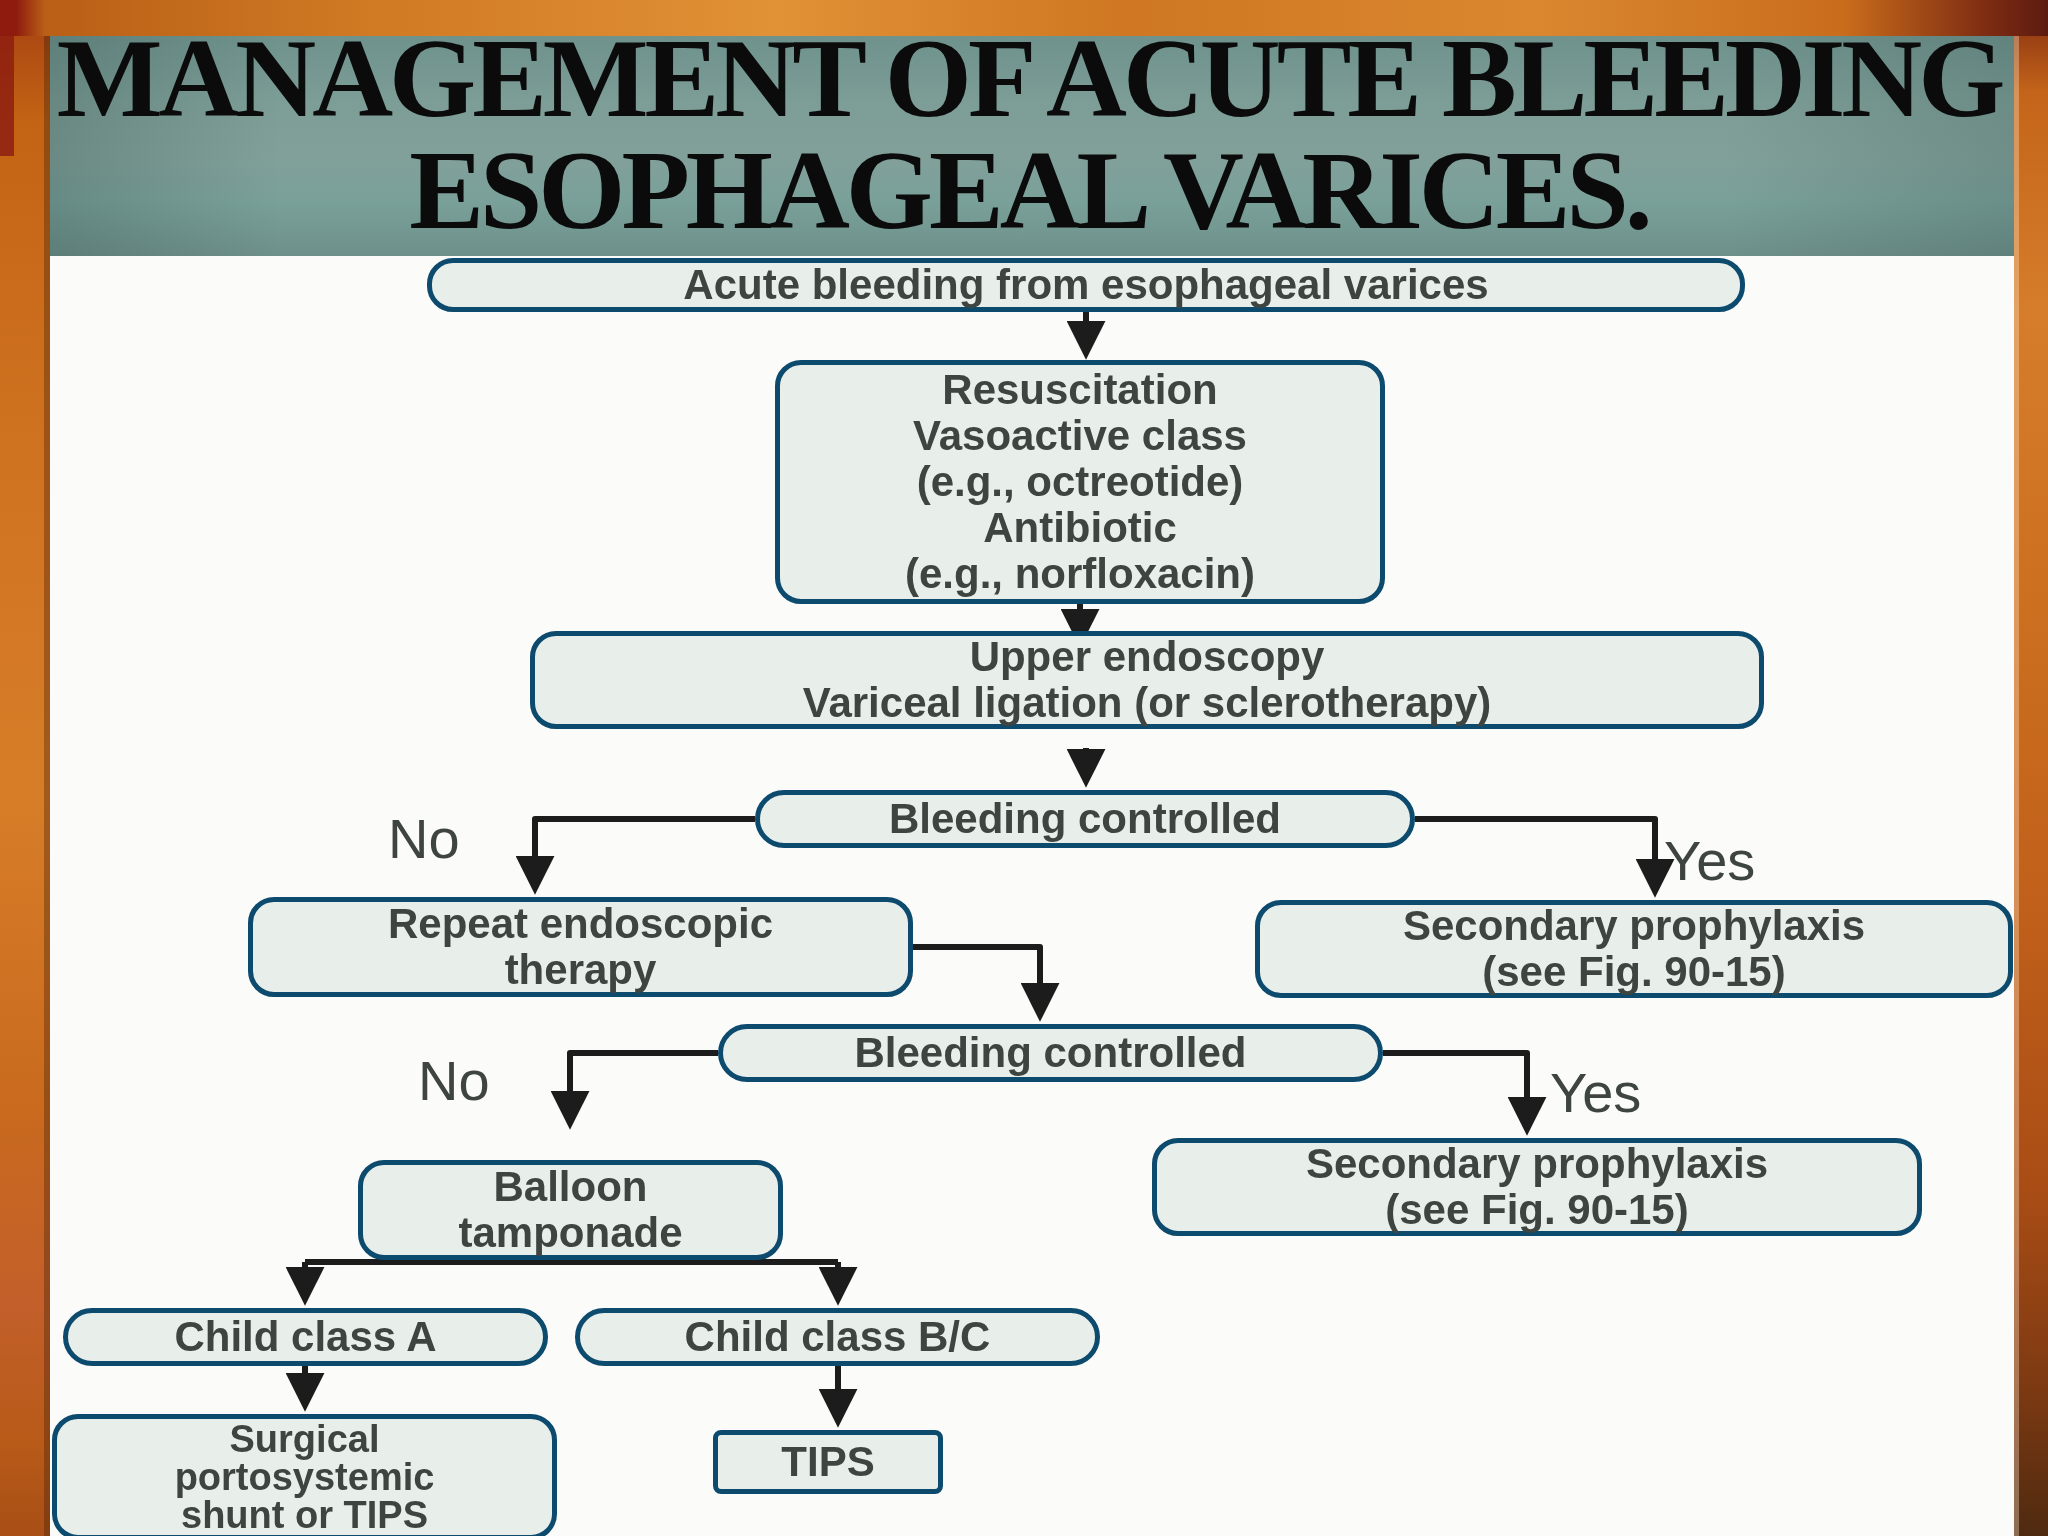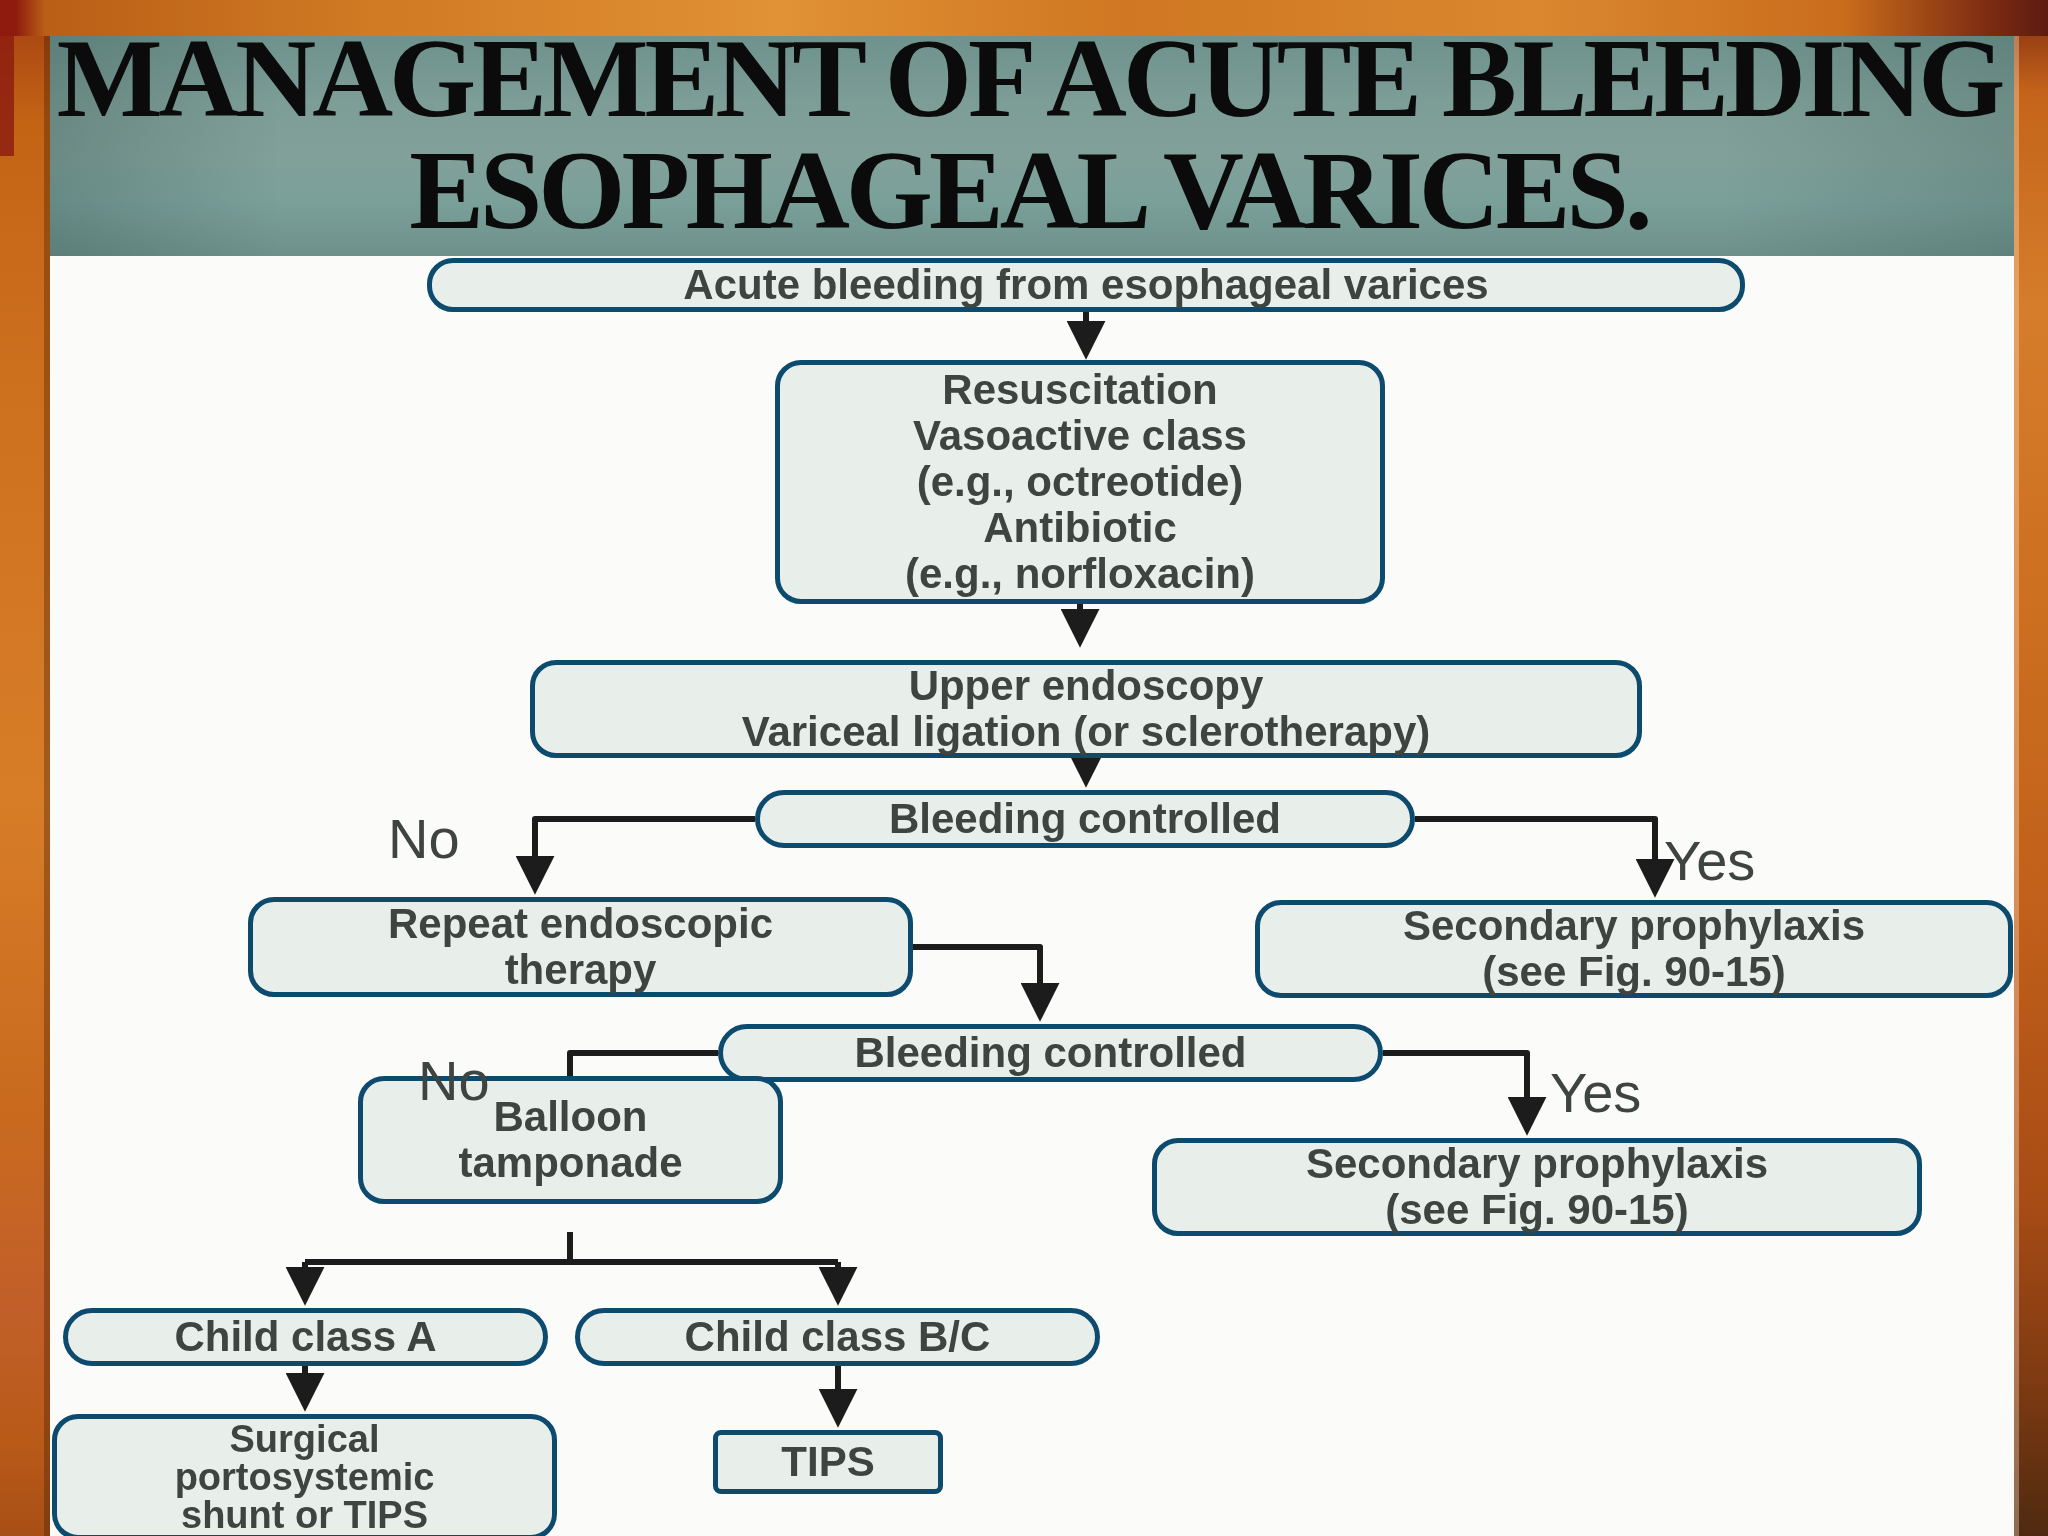--- a/index.html
+++ b/index.html
@@ -141,34 +141,34 @@
   </svg>
 
   <div class="node" style="left:427px; top:258px; width:1318px; height:54px;">Acute bleeding from esophageal varices</div>
 
   <div class="node" style="left:775px; top:360px; width:610px; height:244px;">Resuscitation
 Vasoactive class
 (e.g., octreotide)
 Antibiotic
 (e.g., norfloxacin)</div>
 
-  <div class="node" style="left:530px; top:660px; width:1112px; height:98px;">Upper endoscopy
+  <div class="node" style="left:530px; top:631px; width:1234px; height:98px;">Upper endoscopy
 Variceal ligation (or sclerotherapy)</div>
 
   <div class="node" style="left:755px; top:790px; width:660px; height:58px; border-radius:29px;">Bleeding controlled</div>
 
   <div class="node" style="left:200px; top:897px; width:665px; height:100px;margin-left:48px;">Repeat endoscopic
 therapy</div>
 
   <div class="node" style="left:1255px; top:900px; width:758px; height:98px;">Secondary prophylaxis
 (see Fig. 90-15)</div>
 
   <div class="node" style="left:718px; top:1024px; width:665px; height:58px; border-radius:29px;">Bleeding controlled</div>
 
-  <div class="node" style="left:358px; top:1076px; width:425px; height:128px;">Balloon
+  <div class="node" style="left:358px; top:1160px; width:425px; height:100px;">Balloon
 tamponade</div>
 
   <div class="node" style="left:1152px; top:1138px; width:770px; height:98px;">Secondary prophylaxis
 (see Fig. 90-15)</div>
 
   <div class="node" style="left:575px; top:1308px; width:525px; height:58px; border-radius:29px;">Child class B/C</div>
 
   <div class="node" style="left:63px; top:1308px; width:485px; height:58px; border-radius:29px;">Child class A</div>
 
   <div class="node small-text" style="left:52px; top:1414px; width:505px; height:126px;">Surgical

